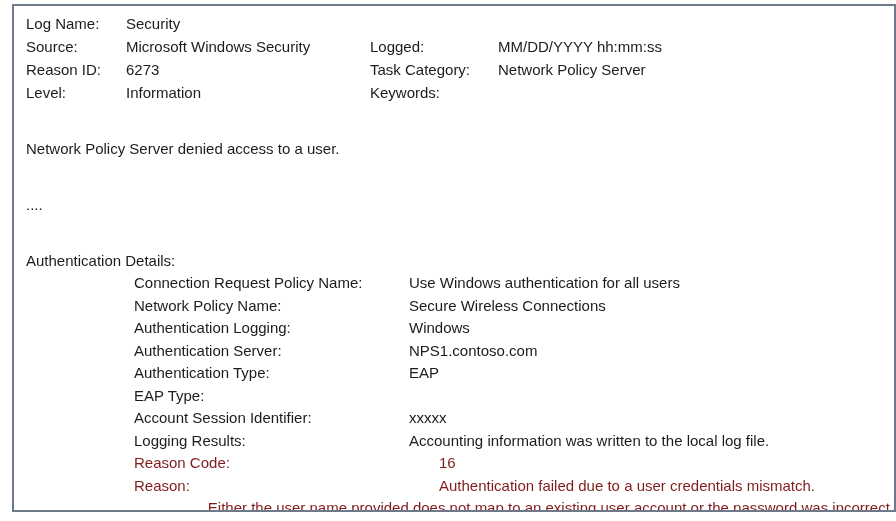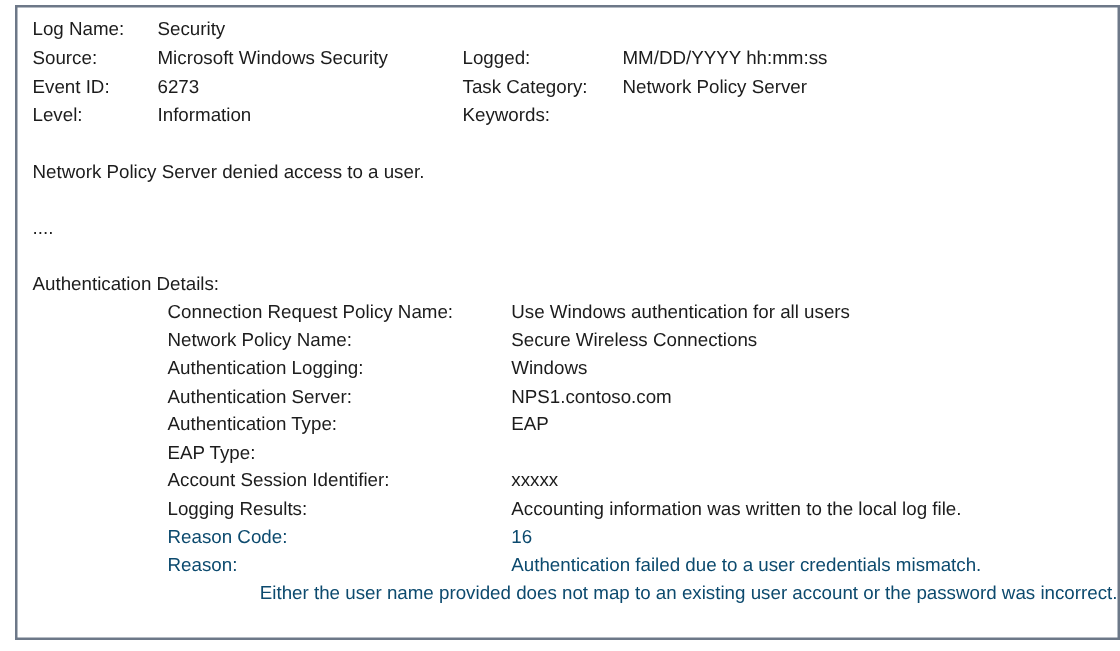--- a/index.html
+++ b/index.html
@@ -30,31 +30,32 @@
     display: grid;
     grid-template-columns: 100px 244px 128px auto;
     height: 23px;
     line-height: 23px;
     white-space: nowrap;
   }
   .line {
     height: 22.5px;
     line-height: 22.5px;
     white-space: nowrap;
+    margin-top: 11px;
   }
   .spacer { height: 22.5px; }
   .drow {
     display: grid;
     grid-template-columns: 275px auto;
     margin-left: 108px;
     height: 22.5px;
     line-height: 22.5px;
     white-space: nowrap;
   }
-  .red { color: #0c4a6e; }
+  .red { color: #7f1d1d; gap: 30px; }
   .footer-line {
     height: 22.5px;
     line-height: 22.5px;
     margin-left: -8px;
     white-space: nowrap;
     text-align: right;
   }
 </style>
 </head>
 <body>
@@ -68,21 +69,21 @@
       <span></span>
       <span></span>
     </div>
     <div class="hrow">
       <span>Source:</span>
       <span>Microsoft Windows Security</span>
       <span>Logged:</span>
       <span>MM/DD/YYYY hh:mm:ss</span>
     </div>
     <div class="hrow">
-      <span>Event ID:</span>
+      <span>Reason ID:</span>
       <span>6273</span>
       <span>Task Category:</span>
       <span>Network Policy Server</span>
     </div>
     <div class="hrow">
       <span>Level:</span>
       <span>Information</span>
       <span>Keywords:</span>
     </div>
 

